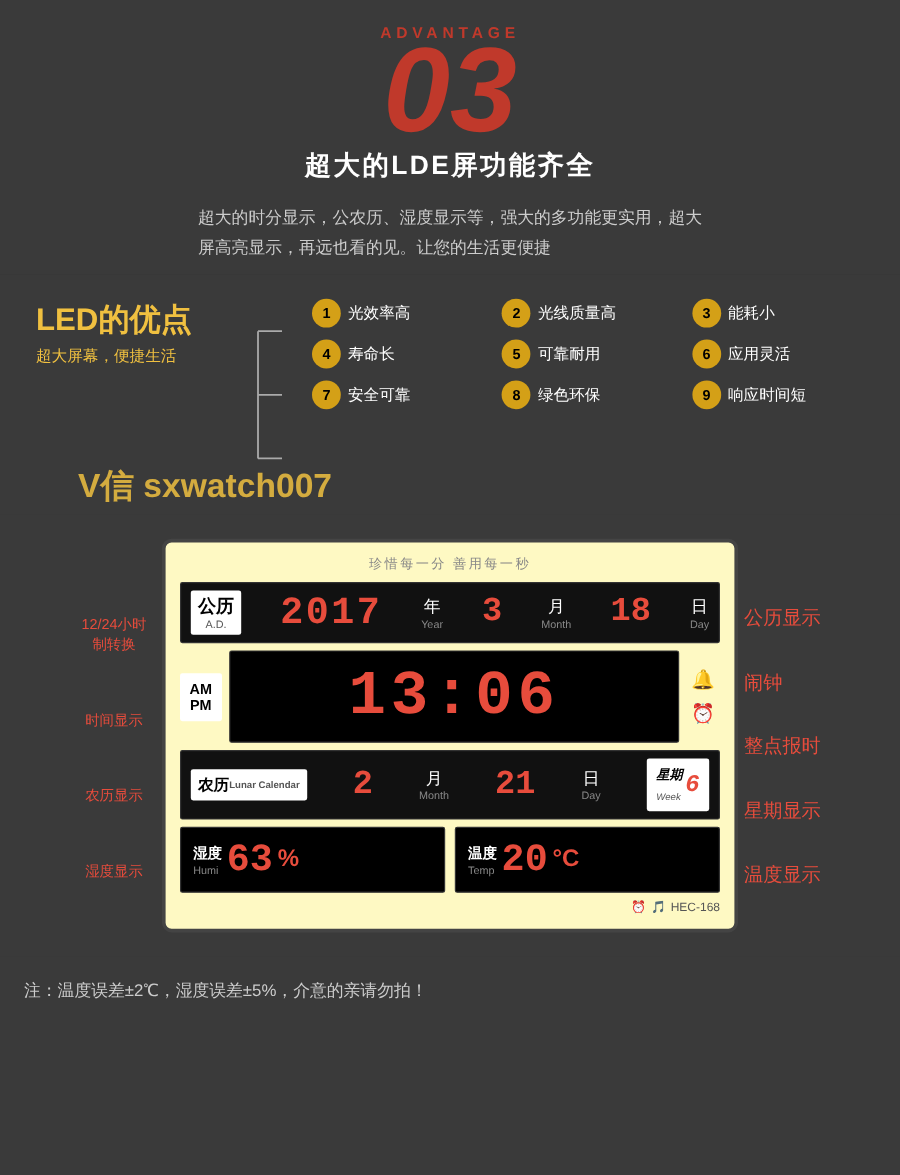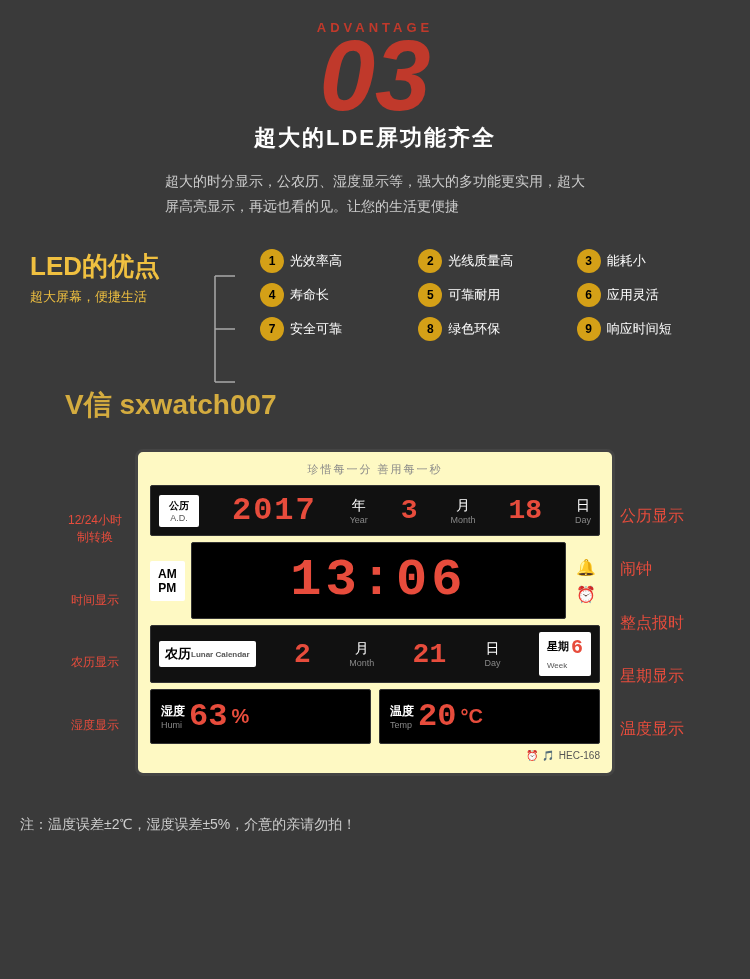--- a/index.html
+++ b/index.html
@@ -178,21 +178,21 @@
       background: #fff;
       color: #000;
       font-size: 10px;
       padding: 4px 6px;
       display: flex;
       flex-direction: column;
       align-items: center;
       border-radius: 2px;
       min-width: 40px;
     }
-    .gc-label-cn { font-size: 10px; font-weight: bold; }
+    .gc-label-cn { font-size: 15px; font-weight: bold; }
     .gc-label-en { font-size: 9px; color: #555; }
     .gc-year {
       color: #e74c3c;
       font-size: 32px;
       font-weight: bold;
       font-family: 'Courier New', monospace;
       letter-spacing: 2px;
     }
     .gc-unit {
       display: flex;
@@ -295,21 +295,23 @@
       color: #e74c3c;
       font-size: 28px;
       font-weight: bold;
       font-family: 'Courier New', monospace;
     }
     .weekday-box {
       background: #fff;
       padding: 4px 8px;
       border-radius: 2px;
       display: flex;
+      align-items: center;
       gap: 2px;
+      font-style: italic;
     }
     .weekday-cn { font-size: 11px; font-weight: bold; color: #000; }
     .weekday-en { font-size: 8px; color: #555; }
     .weekday-num { color: #e74c3c; font-size: 20px; font-weight: bold; font-family: 'Courier New', monospace; }
 
     
     .sensor-row {
       display: flex;
       gap: 8px;
     }

